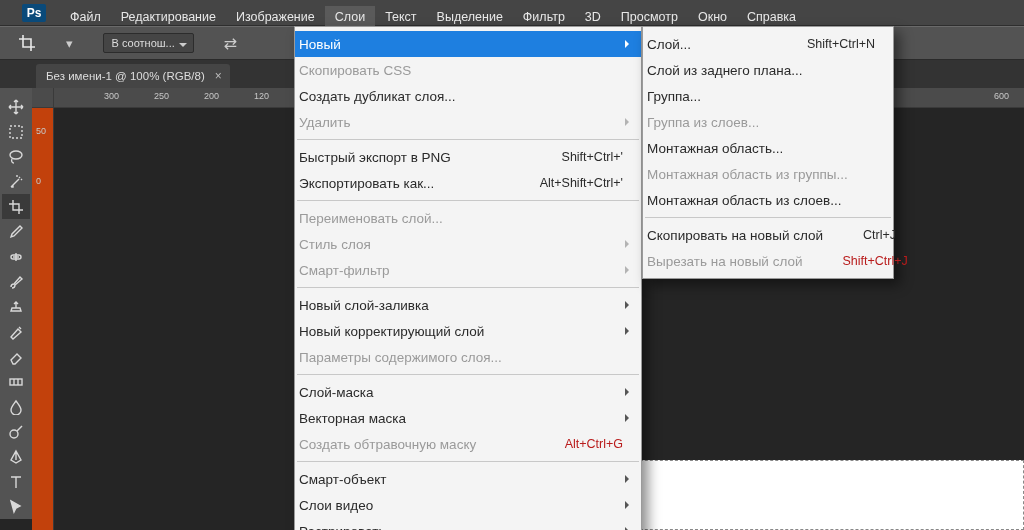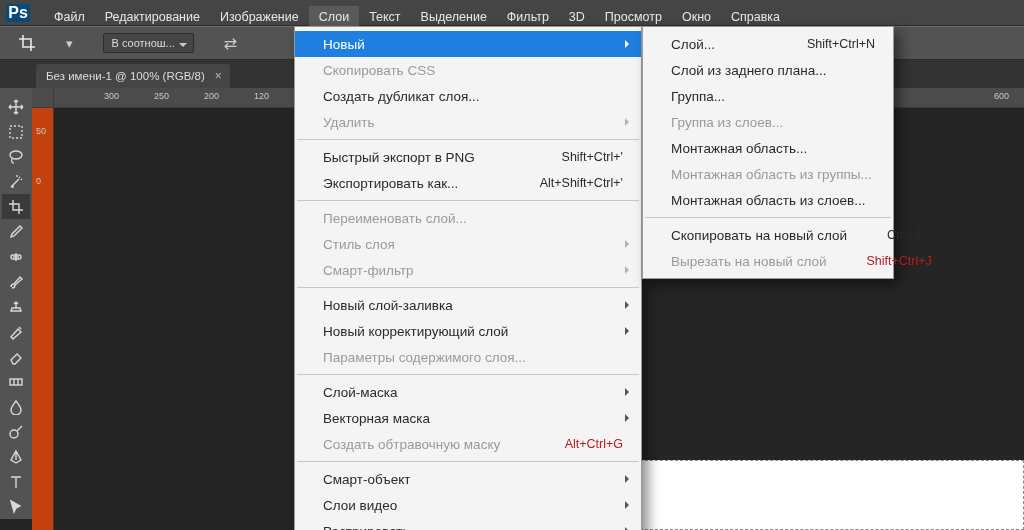--- a/index.html
+++ b/index.html
@@ -1,20 +1,20 @@
 <!DOCTYPE html>
 <html><head>
 <meta charset="utf-8">
 <style>
   * { margin: 0; padding: 0; box-sizing: border-box; font-family: "Segoe UI", Tahoma, sans-serif; }
   body { background: #252525; width: 1024px; height: 530px; overflow: hidden; color: #e6e6e6; font-size: 13px; position: relative; }
 
   
   .menubar { height: 26px; background: #454545; display: flex; align-items: center; padding: 0 6px; font-size: 12.5px; border-bottom: 1px solid #2e2e2e; position: relative; z-index: 5; }
-  .menubar .logo { width: 24px; height: 18px; display: flex; align-items: center; justify-content: center; font-weight: bold; color: #fff; font-size: 16px; background: #0a4a7a; border-radius: 2px; margin-right: 14px; }
+  .menubar .logo { width: 24px; height: 18px; display: flex; align-items: center; justify-content: center; font-weight: bold; color: #fff; font-size: 12px; background: #0a4a7a; border-radius: 2px; margin-right: 14px; margin-left: 16px; }
   .menubar .mitem { padding: 4px 10px; cursor: default; color: #e8e8e8; }
   .menubar .mitem.active { background: #5a5a5a; }
 
   
   .optbar { height: 34px; background: #535353; border-top:1px solid #6a6a6a; border-bottom: 1px solid #2a2a2a; display: flex; align-items: center; padding: 0 18px; gap: 30px; position: relative; z-index: 1; }
   .optbar .cropicon { width: 18px; height: 18px; display:flex; align-items:center; justify-content:center; }
   .optbar .cropicon svg { stroke:#e8e8e8; }
   .optbar .dd { background:#454545; border:1px solid #2c2c2c; height:20px; padding:0 18px 0 8px; font-size:11px; color:#ddd; position:relative; display:flex; align-items:center; border-radius:2px; }
   .optbar .dd::after { content:""; position:absolute; right:6px; top:9px; border:4px solid transparent; border-top-color:#ccc; }
   .optbar .swap { color:#ccc; font-size:16px; }
@@ -36,21 +36,21 @@
   .ruler-h span { position:absolute; top:3px; }
   .ruler-v { position:absolute; left:32px; top:108px; bottom:0; width:22px; background:#c2410c; border-right:1px solid #3a3a3a; font-size:9px; color:#c8c8c8; overflow:hidden; }
   .ruler-v span { position:absolute; left:4px; }
 
   
   .canvas { position:absolute; left:54px; right:0; top:108px; bottom:0; background:#252525; }
   .sheet { position:absolute; left:330px; top:352px; right:0; bottom:0; background:#fff; border:1px dashed #888; }
 
   
   .menu { position:absolute; background:#f4f4f4; border:1px solid #9a9a9a; box-shadow: 6px 6px 12px rgba(0,0,0,.45); font-size:13.5px; color:#2a2a2a; z-index:100; }
-  .menu .row { height:26px; display:flex; align-items:center; padding:0 18px 0 28px; white-space:nowrap; position:relative; cursor:default; }
+  .menu .row { height:26px; display:flex; align-items:center; padding:0 18px 0 4px; white-space:nowrap; position:relative; cursor:default; }
   .menu .row .lbl { flex:1; }
   .menu .row .sc { color:#2a2a2a; font-size:12.5px; margin-left:40px; }
   .menu .row.disabled { color:#9a9a9a; }
   .menu .row.disabled .sc { color:#b91c1c; }
   .menu .row.has-sub::after { content:""; position:absolute; right:8px; top:9px; border:4px solid transparent; border-left-color:#555; }
   .menu .row.disabled.has-sub::after { border-left-color:#b3b3b3; }
   .menu .row.hl { background:#1e7fe0; color:#fff; }
   .menu .row.hl.has-sub::after { border-left-color:#fff; }
   .menu .sep { height:1px; background:#c8c8c8; margin:4px 2px; }
 

